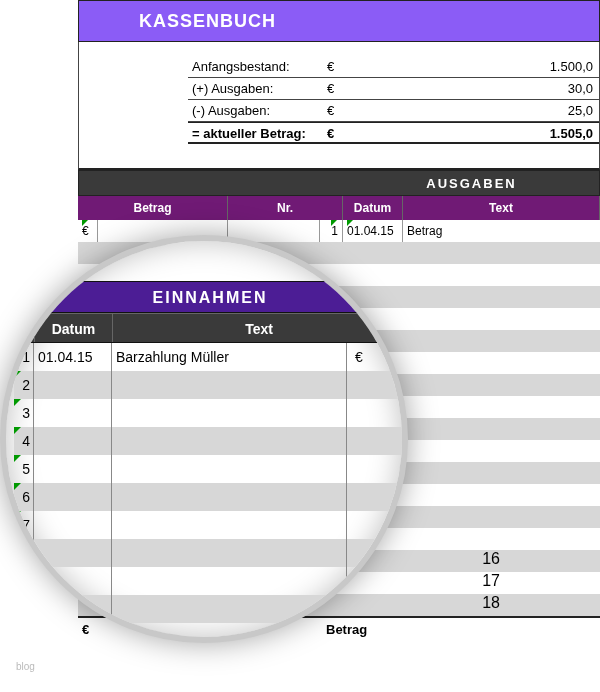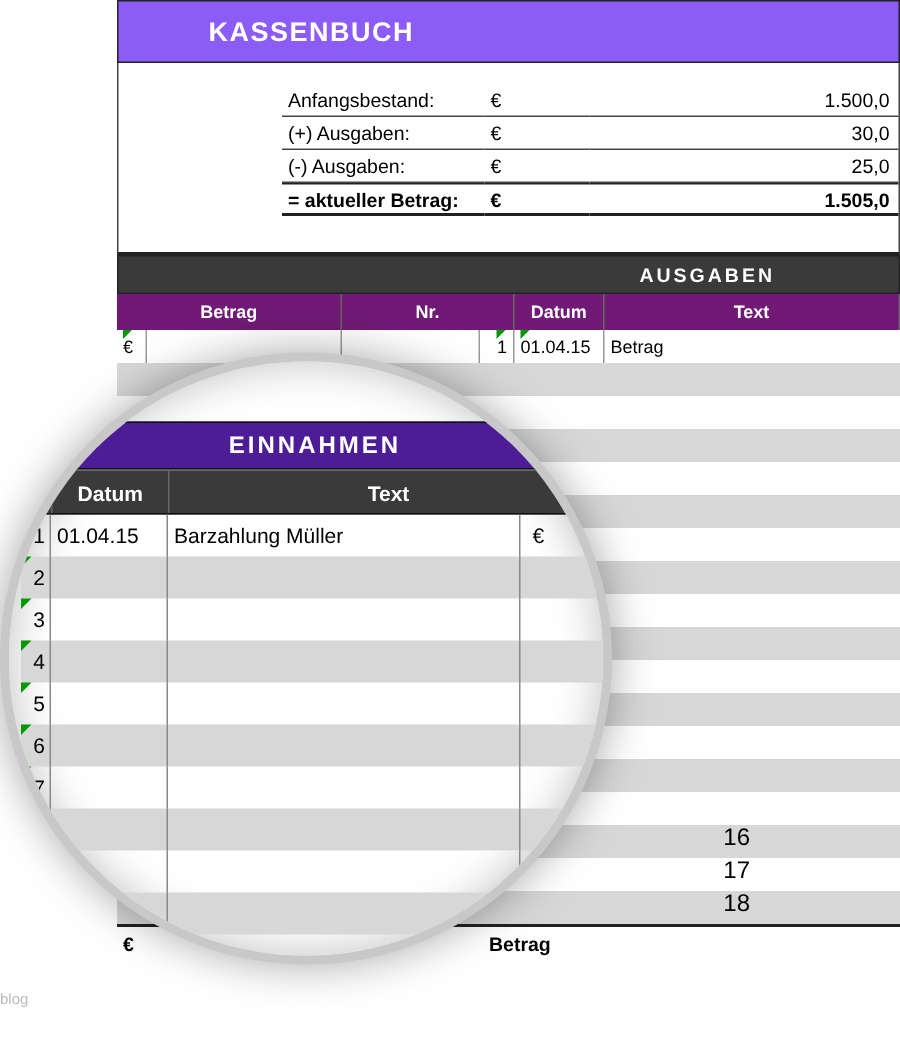--- a/index.html
+++ b/index.html
@@ -185,21 +185,21 @@
   }
   .lens-row.stripe { background: #d7d7d7; }
   .lens-row .ln { width: 20px; border-right:1px solid #888; text-align:right; padding-right:3px; position:relative;}
   .lens-row .ld { width: 78px; border-right:1px solid #888; padding-left:4px;}
   .lens-row .lt { width: 235px; border-right:1px solid #888; padding-left:4px;}
   .lens-row .lc { flex:1; padding-left:8px;}
   .lens-row .ln .m { position:absolute; top:0; left:0; width:0;height:0; border-left:7px solid #090; border-bottom:7px solid transparent; }
 
   .watermark {
     position: absolute;
-    left: 0;
+    left: 16px;
     bottom: 20px;
     font-size: 10px;
     color: #bbb;
   }
 </style>
 </head>
 <body>
 
 <div class="bg-sheet">
   <div class="title-bar">

